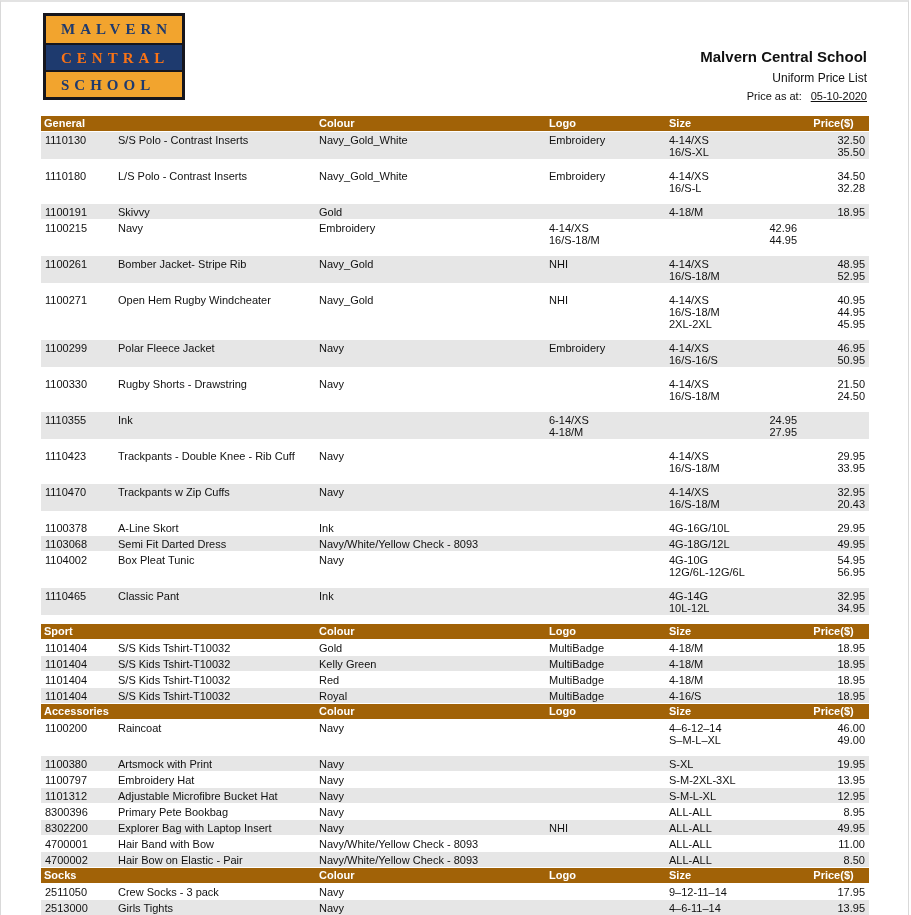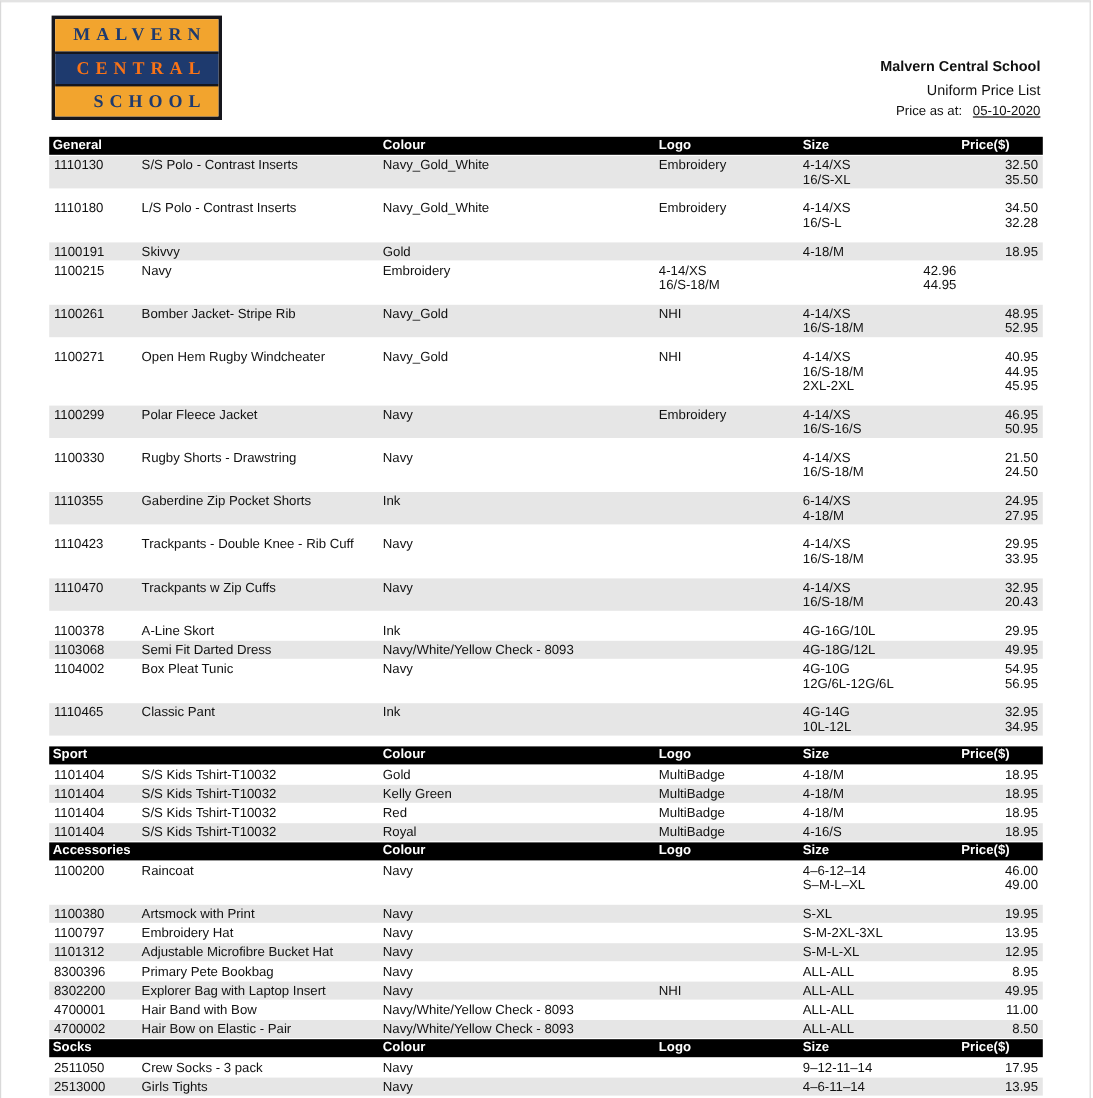--- a/index.html
+++ b/index.html
@@ -22,55 +22,55 @@
   
   .header { display:flex; justify-content:space-between; align-items:flex-start; margin-bottom:14px; }
   .logo {
     border:3px solid #16161d;
     display:inline-block;
     margin-left:2px;
     margin-top:1px;
   }
   .logo-band {
     height:27px; line-height:27px;
-    text-align:right;
+    text-align:left;
     font-family:"Liberation Serif", serif;
     font-weight:bold;
     font-size:15px;
     letter-spacing:5px;
     text-indent:5px;
     padding:0 10px;
     background:var(--logo-orange,#f2a42e);
     color:var(--logo-navy,#1e3a6e);
     white-space:nowrap;
   }
   .logo-band + .logo-band { border-top:2px solid #16161d; }
   .logo-band.navy { background:var(--logo-navy,#1e3a6e); color:#f97316; }
 
   .title-block { text-align:right; margin-top:36px; }
-  .page-title { font-size:12px; font-weight:bold; margin-bottom:6px; }
+  .page-title { font-size:15px; font-weight:bold; margin-bottom:6px; }
   .page-subtitle { font-size:12px; margin-bottom:5px; }
   .price-as-at { font-size:11px; }
   .price-as-at .date { margin-left:9px;text-decoration:underline; }
 
   
   .tbl { width:828px; }
   .section-bar {
-    background:#000000;
+    background:#a16207;
     color:#fff;
     display:grid;
     grid-template-columns:77px 201px 230px 120px 132px 68px;
     font-size:11px;
     font-weight:bold;
     height:15px;
     line-height:15px;
     margin-bottom:1px;
   }
   .sb-name { grid-column:1 / 3; padding-left:3px; }
-  .sb-price { text-align:left; padding-right:3px; }
+  .sb-price { text-align:center; padding-right:3px; }
 
   .row {
     display:grid;
     grid-template-columns:77px 201px 230px 120px 132px 68px;
     font-size:11px;
     line-height:12px;
     padding:2px 0 1px 0;
     margin-bottom:1px;
   }
   .row.shaded { background:var(--row-shade,#e6e6e6); }
@@ -223,21 +223,20 @@
                 <div>16/S-18/M</div>
               </span>
     <span class="c-price">
                 <div>21.50</div>
                 <div>24.50</div>
               </span>
   </div>
 
   <div class="row shaded multi">
     <span class="c-code">1110355</span>
-    <span class="c-item">Gaberdine Zip Pocket Shorts</span>
     <span class="c-colour">Ink</span>
     <span class="c-logo"></span>
     <span class="c-size">
                 <div>6-14/XS</div>
                 <div>4-18/M</div>
               </span>
     <span class="c-price">
                 <div>24.95</div>
                 <div>27.95</div>
               </span>

